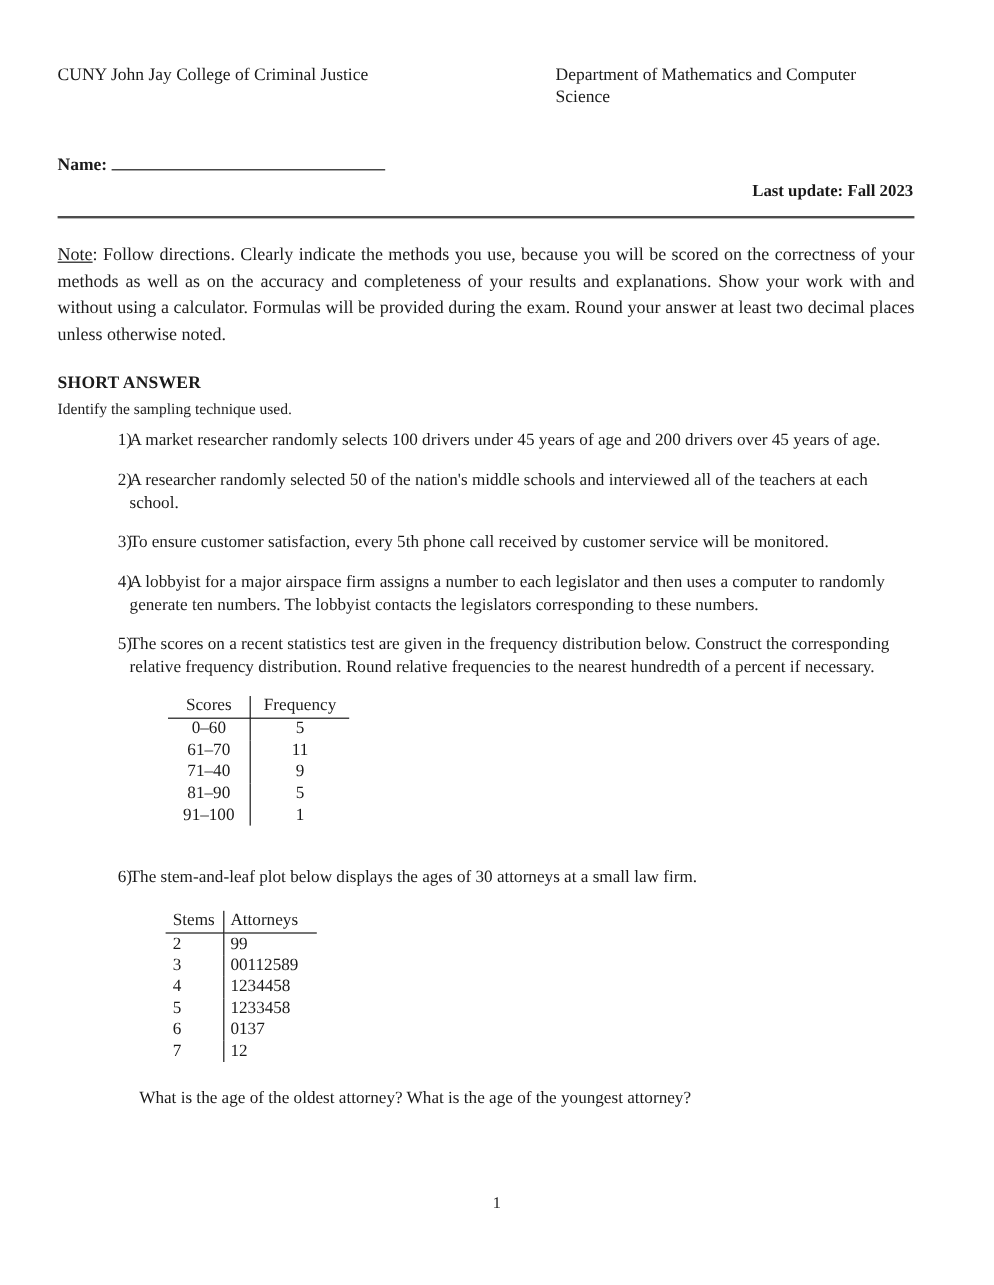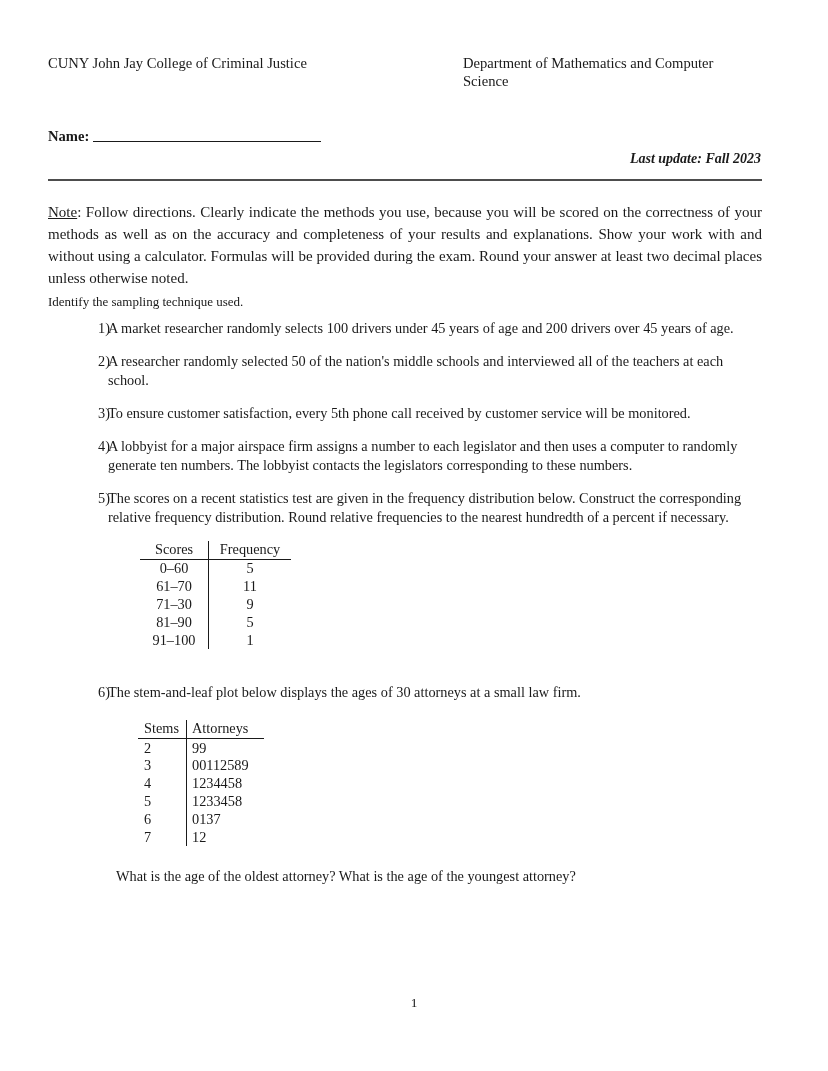--- a/index.html
+++ b/index.html
@@ -65,21 +65,20 @@
   .name-rule {
     display: inline-block;
     width: 228px;
     border-bottom: 1.3px solid #1a1a1a;
     height: 0.85em;
     margin-left: 4px;
     vertical-align: baseline;
   }
   .last-update {
     text-align: right;
-    font-style: italic;
     font-weight: bold;
     font-size: 14px;
     margin-top: 5px;
     padding-right: 1px;
   }
 
   .hrule {
     margin-top: 12px;
     height: 0;
     border-top: 2.2px solid #4d4d4d;
@@ -224,20 +223,21 @@
           <span>Name:</span><span class="name-rule"></span>
         </div>
         <div class="last-update">Last update: Fall 2023</div>
       </div>
     </div>
 
     <div class="hrule"></div>
 
     <div class="note"><u>Note</u><span>: Follow directions. Clearly indicate the methods you use, because you will be scored on the correctness of your methods as well as on the accuracy and completeness of your results and explanations. Show your work with and without using a calculator. Formulas will be provided during the exam. Round your answer at least two decimal places unless otherwise noted.</span></div>
 
+    <div class="short-answer">SHORT ANSWER</div>
 
 
     <div class="directive">Identify the sampling technique used.</div>
 
     <div class="qlist">
 
       <div class="question q-first">
         <span class="qnum">1)</span>
         <span>A market researcher randomly selects 100 drivers under 45 years of age and 200 drivers over 45 years of age.</span>
       </div>
@@ -274,21 +274,21 @@
         <tbody>
           <tr>
             <td class="c1">0–60</td>
             <td class="c2">5</td>
           </tr>
           <tr>
             <td class="c1">61–70</td>
             <td class="c2">11</td>
           </tr>
           <tr>
-            <td class="c1">71–30</td>
+            <td class="c1">71–40</td>
             <td class="c2">9</td>
           </tr>
           <tr>
             <td class="c1">81–90</td>
             <td class="c2">5</td>
           </tr>
           <tr>
             <td class="c1">91–100</td>
             <td class="c2">1</td>
           </tr>

